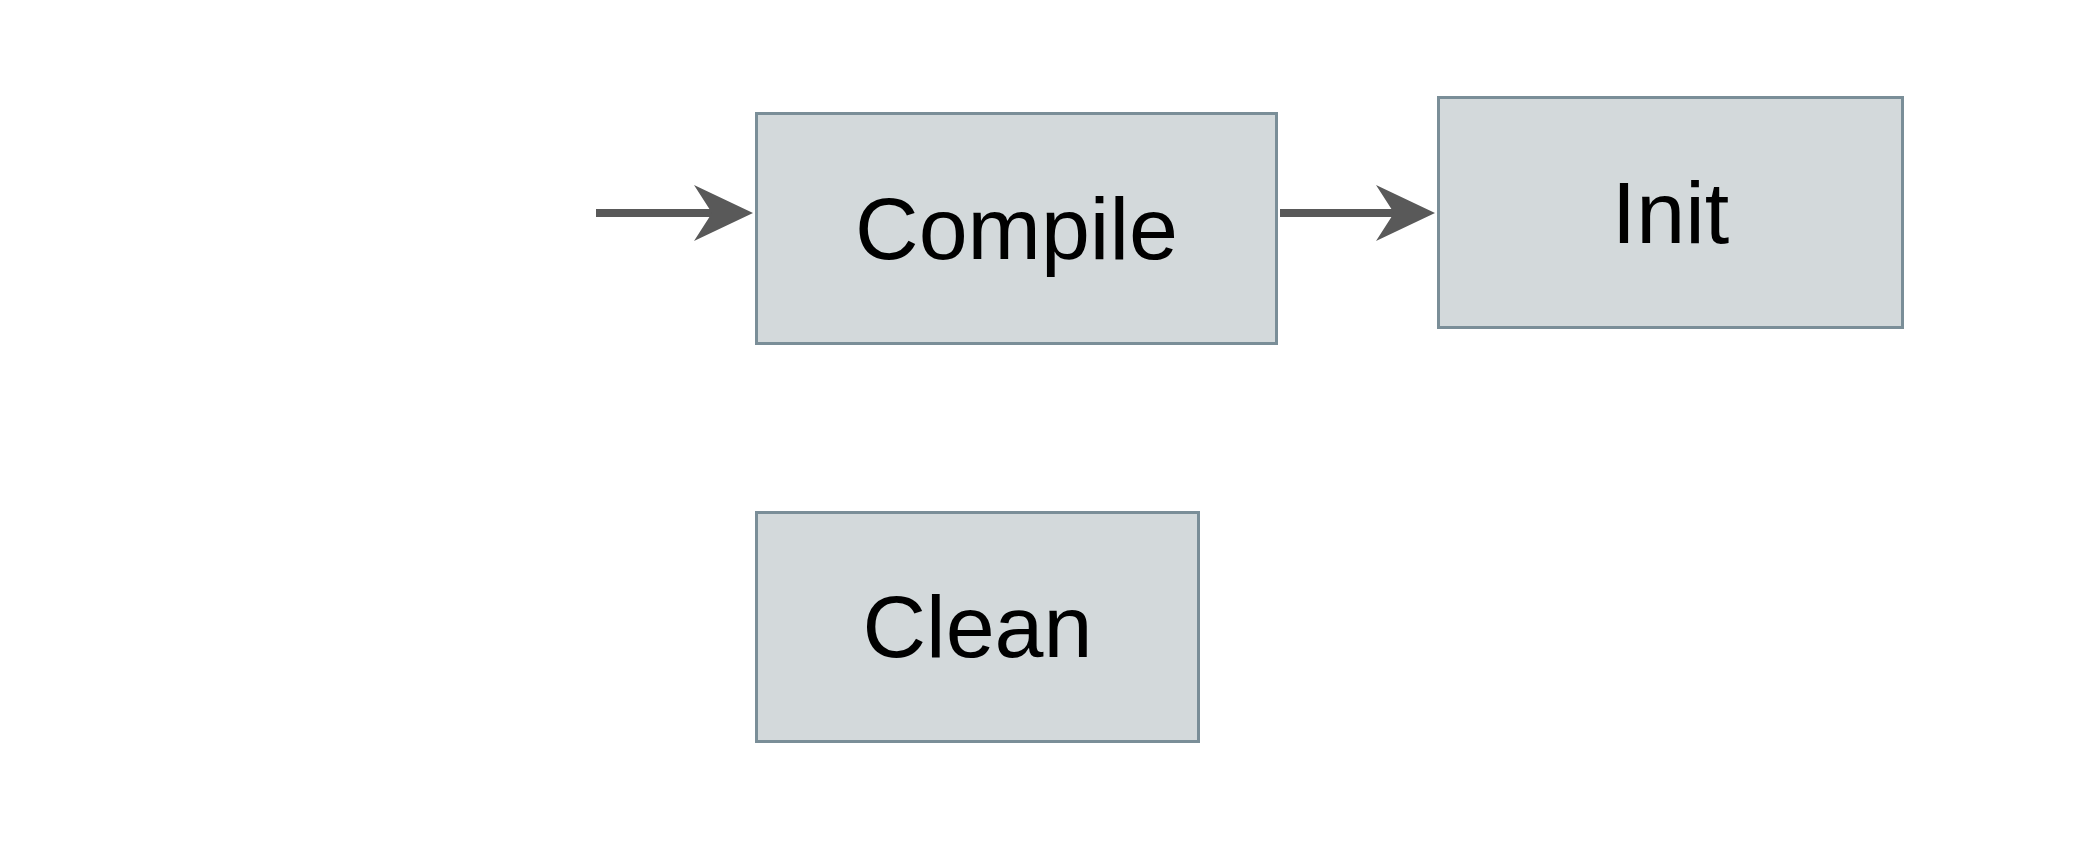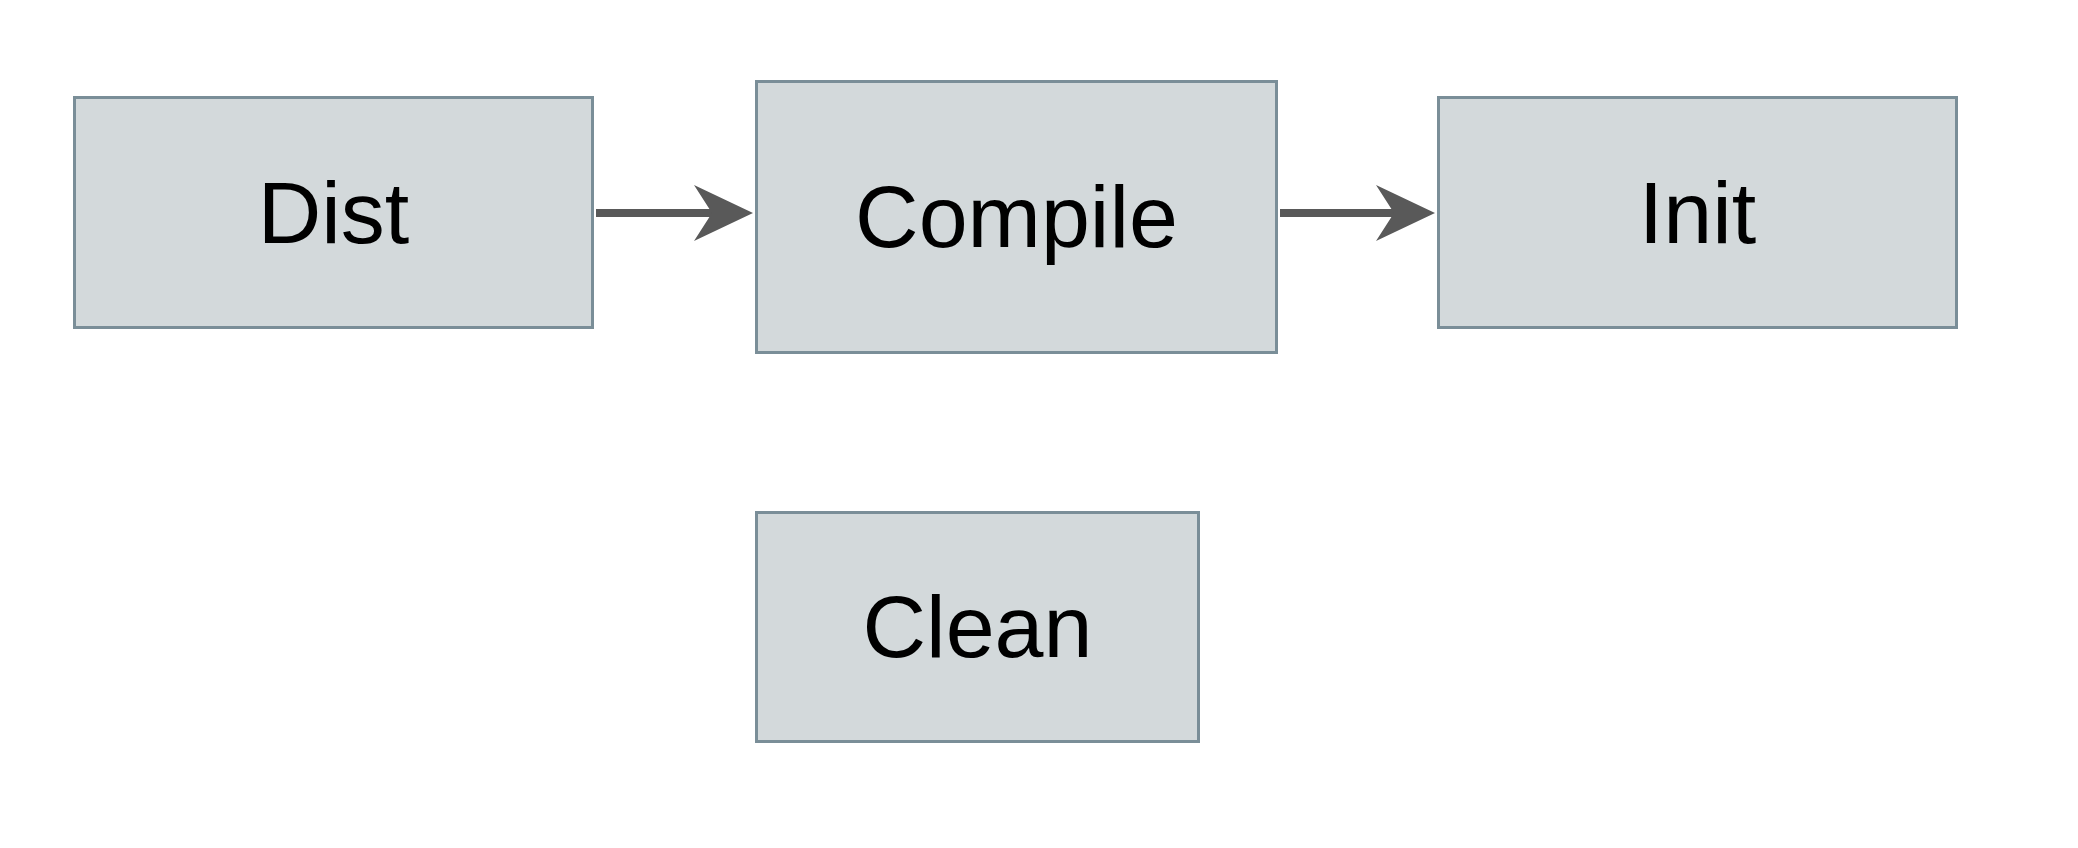--- a/index.html
+++ b/index.html
@@ -32,43 +32,40 @@
     justify-content: center;
   }
   .node .label {
     font-size: 88px;
     font-weight: 400;
     color: #000000;
     line-height: 1;
     white-space: nowrap;
   }
   .n-dist    { left: 73px;   top: 96px;  width: 521px; height: 233px; }
-  .n-compile { left: 755px;  top: 80px;  width: 523px; height: 274px; }
-  .n-init    { left: 1437px; top: 96px;  width: 521px; height: 233px; }
+  .n-compile { left: 755px;  top: 112px;  width: 523px; height: 233px; }
+  .n-init    { left: 1437px; top: 96px;  width: 467px; height: 233px; }
   .n-clean   { left: 755px;  top: 511px; width: 445px; height: 232px; }
 </style>
 </head>
 <body>
 
 <div class="canvas">
 
   <svg class="edges" viewBox="0 0 2078 848" xmlns="http://www.w3.org/2000/svg">
     <g>
       <line x1="596" y1="213" x2="714" y2="213" stroke="#595959" stroke-width="8"></line>
       <path d="M 753 213 L 694 185 L 712 213 L 694 241 Z" fill="#595959"></path>
     </g>
     <g>
       <line x1="1280" y1="213" x2="1396" y2="213" stroke="#595959" stroke-width="8"></line>
       <path d="M 1435 213 L 1376 185 L 1394 213 L 1376 241 Z" fill="#595959"></path>
     </g>
   </svg>
 
-  <div class="node n-dist">
-    <span class="label">Dist</span>
-  </div>
 
   <div class="node n-compile">
     <span class="label">Compile</span>
   </div>
 
   <div class="node n-init">
     <span class="label">Init</span>
   </div>
 
   <div class="node n-clean">

